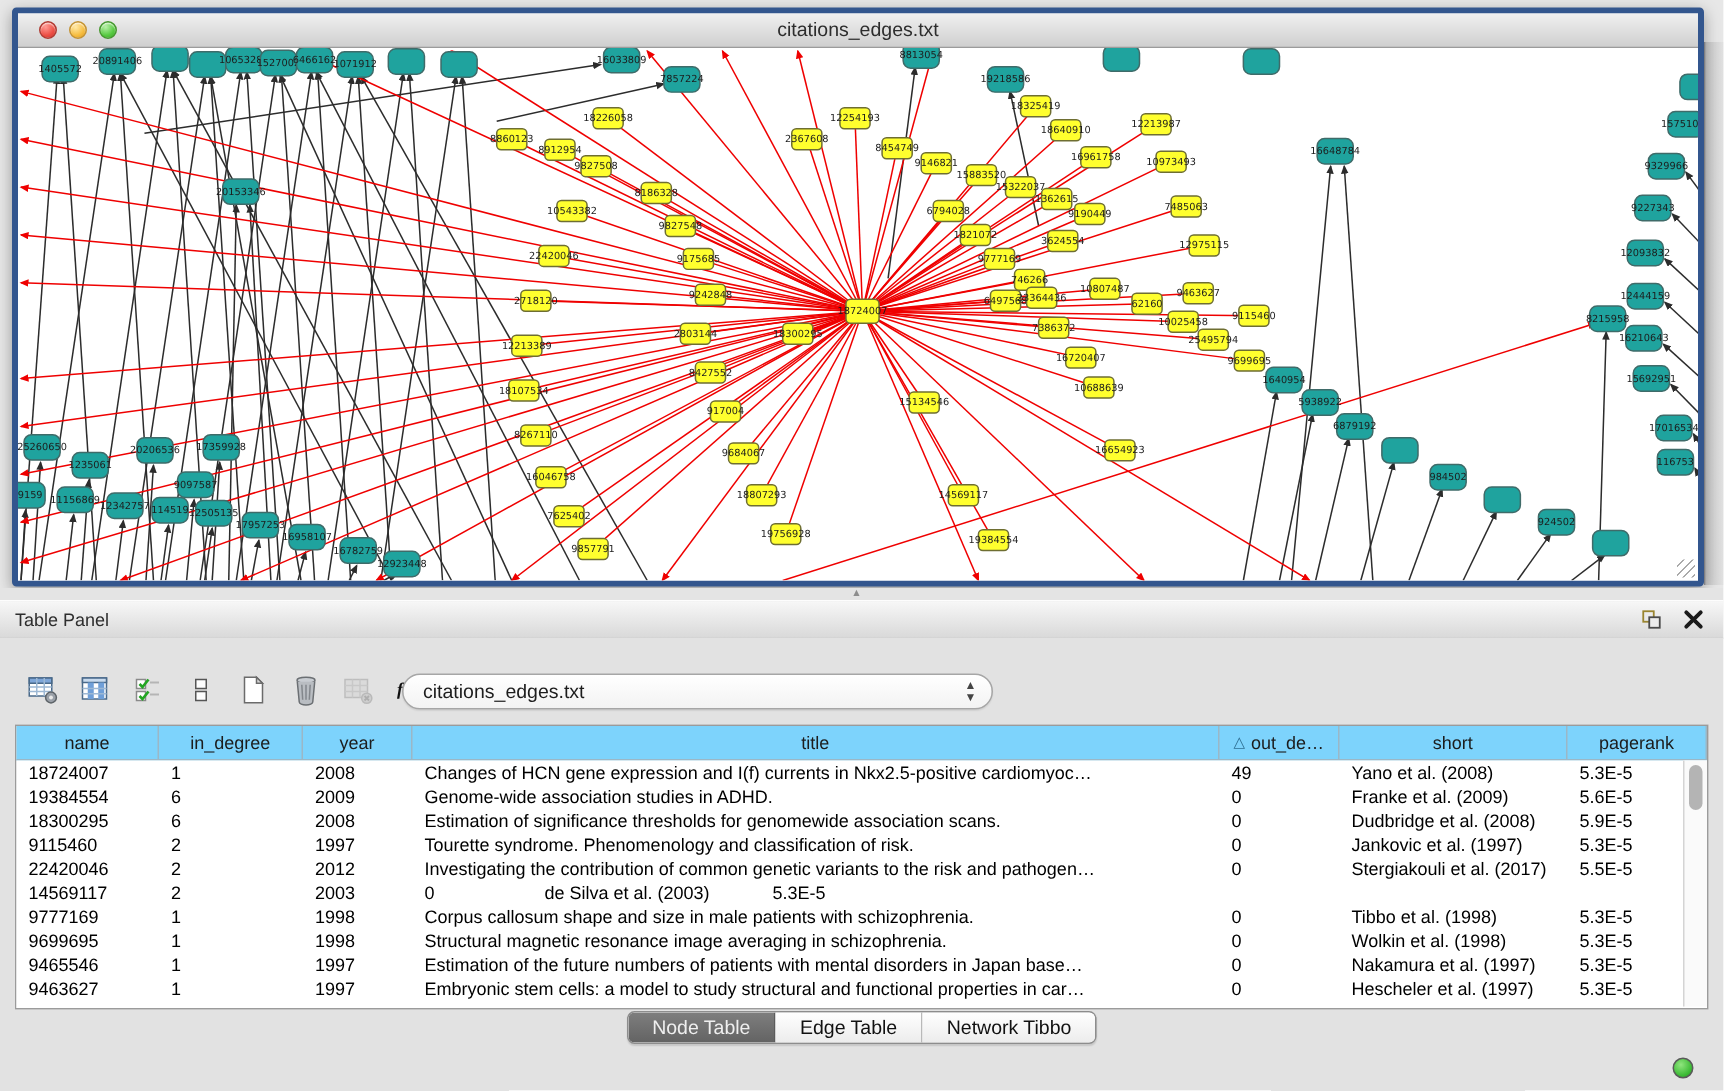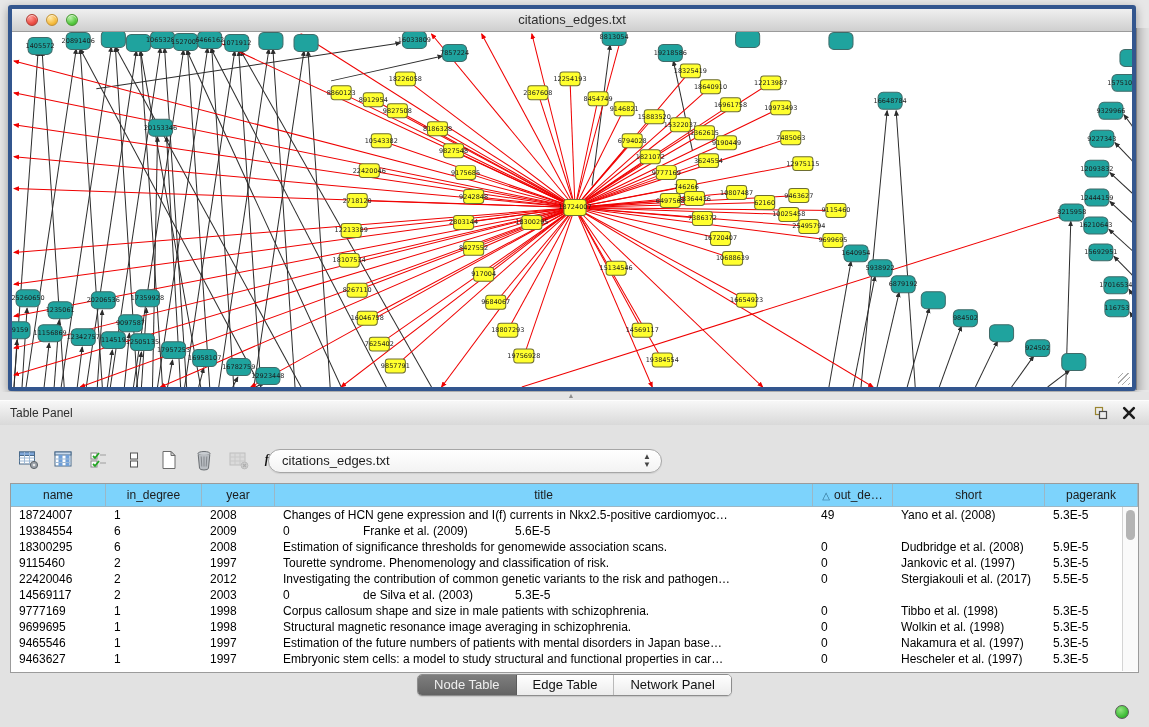--- a/index.html
+++ b/index.html
@@ -584,20 +584,21 @@
             <div class="td" style="flex: 0 0 auto; width: 73px;">2008</div>
             <div class="td" style="flex: 1 1 0%;">Changes of HCN gene expression and I(f) currents in Nkx2.5-positive cardiomyoc…</div>
             <div class="td" style="flex: 0 0 auto; width: 80px;">49</div>
             <div class="td" style="flex: 0 0 auto; width: 152px;">Yano et al. (2008)</div>
             <div class="td" style="flex: 0 0 auto; width: 93px;">5.3E-5</div>
           </div>
           <div class="tr">
             <div class="td" style="flex: 0 0 auto; width: 95px;">19384554</div>
             <div class="td" style="flex: 0 0 auto; width: 96px;">6</div>
             <div class="td" style="flex: 0 0 auto; width: 73px;">2009</div>
+            <div class="td" style="flex: 1 1 0%;">Genome-wide association studies in ADHD.</div>
             <div class="td" style="flex: 0 0 auto; width: 80px;">0</div>
             <div class="td" style="flex: 0 0 auto; width: 152px;">Franke et al. (2009)</div>
             <div class="td" style="flex: 0 0 auto; width: 93px;">5.6E-5</div>
           </div>
           <div class="tr">
             <div class="td" style="flex: 0 0 auto; width: 95px;">18300295</div>
             <div class="td" style="flex: 0 0 auto; width: 96px;">6</div>
             <div class="td" style="flex: 0 0 auto; width: 73px;">2008</div>
             <div class="td" style="flex: 1 1 0%;">Estimation of significance thresholds for genomewide association scans.</div>
             <div class="td" style="flex: 0 0 auto; width: 80px;">0</div>
@@ -669,21 +670,21 @@
         </div>
       <div class="vscroll">
         <div class="vthumb"></div>
       </div>
     </div>
 
     <div class="tabs">
       <div class="seg" id="segtabs">
           <div class="tab sel">Node Table</div>
           <div class="tab">Edge Table</div>
-          <div class="tab">Network Panel</div>
+          <div class="tab">Network Tibbo</div>
         </div>
     </div>
 
     <div class="statusbar">
       <div class="mem-label">Memory: OK</div>
       <div class="mem-dot" style="background: radial-gradient(circle at 38% 32%, rgb(144, 229, 126), rgb(61, 187, 54) 65%, rgb(46, 148, 39));"></div>
     </div>
   </div>
 </div>
 

